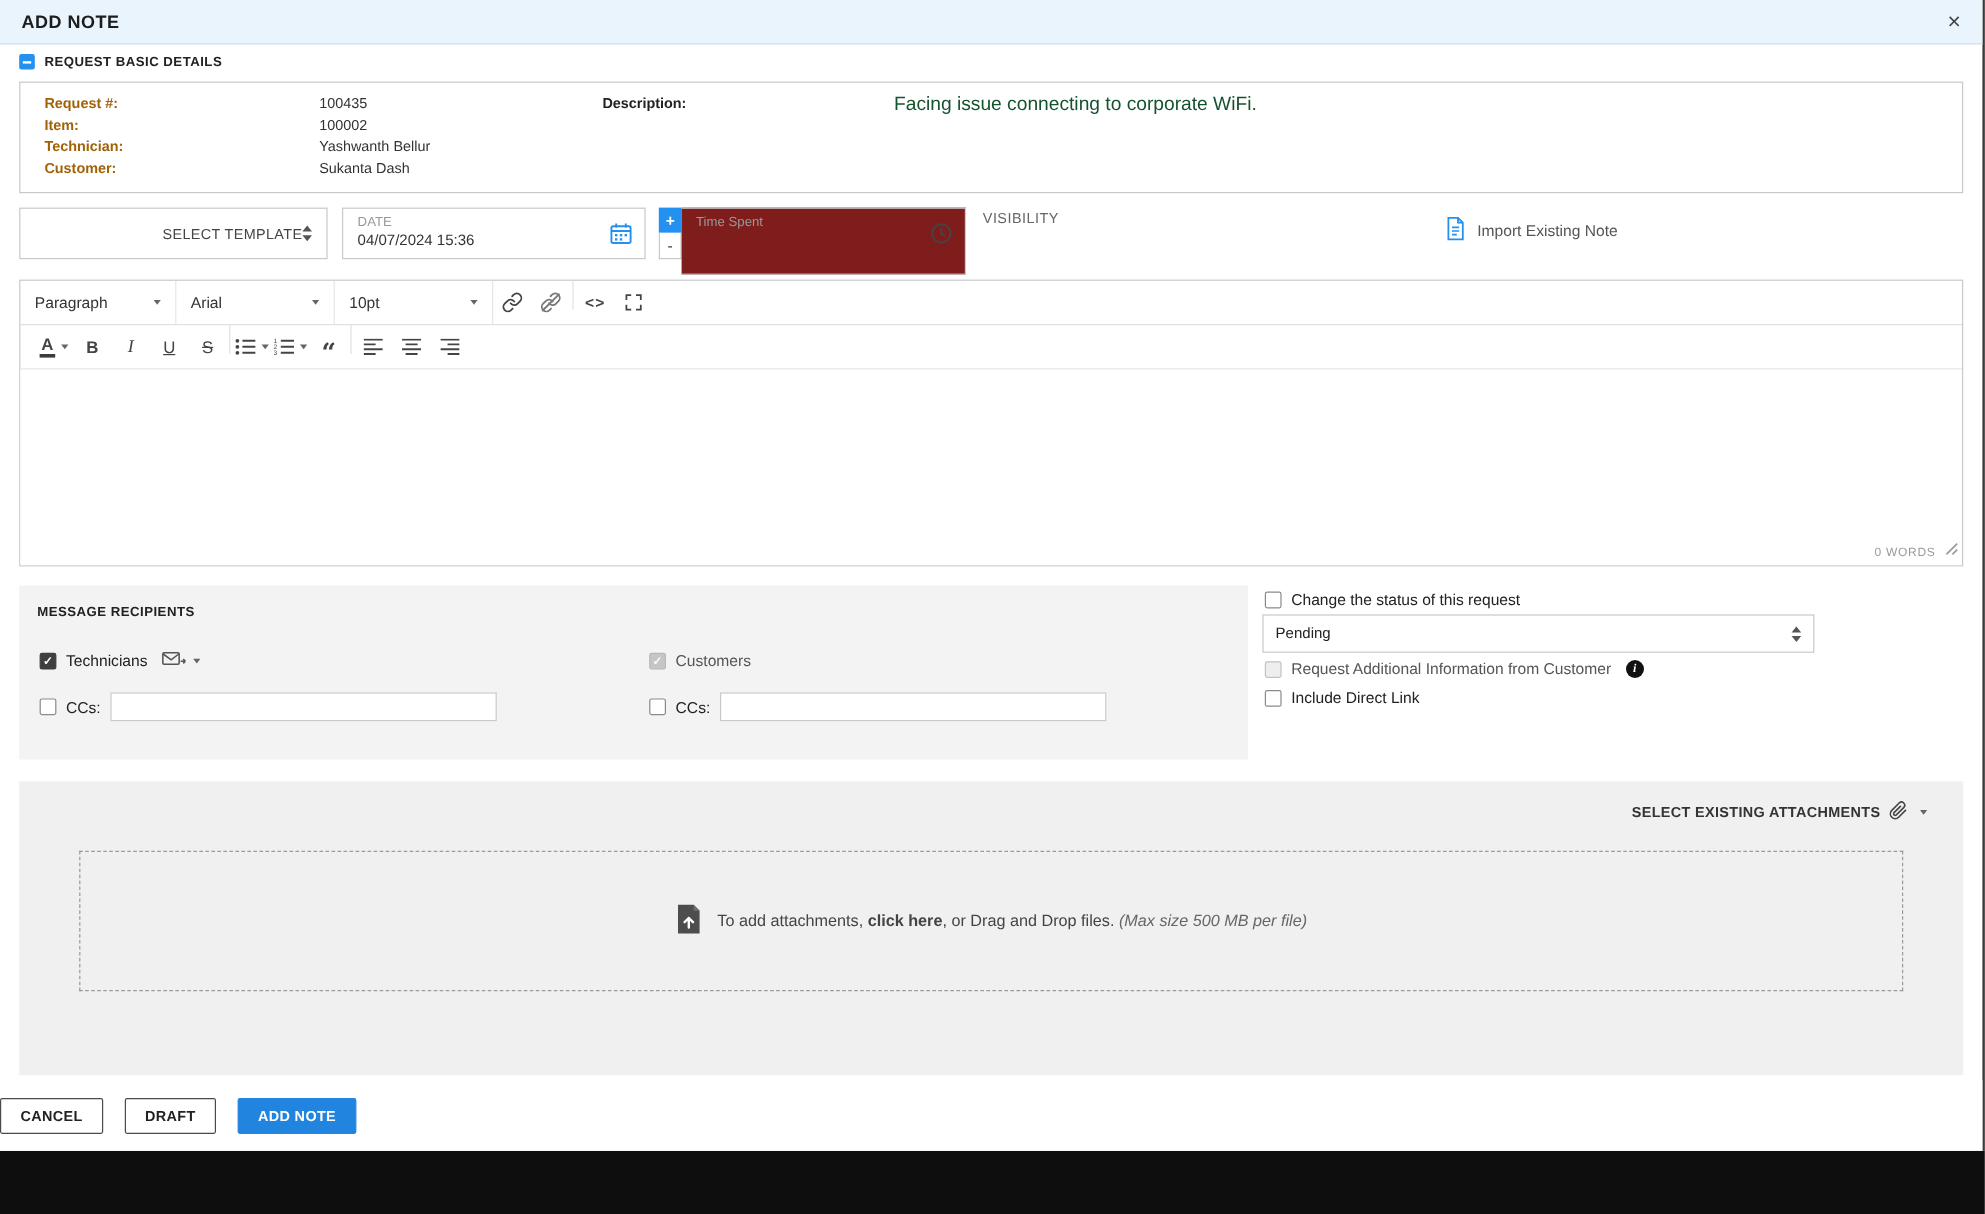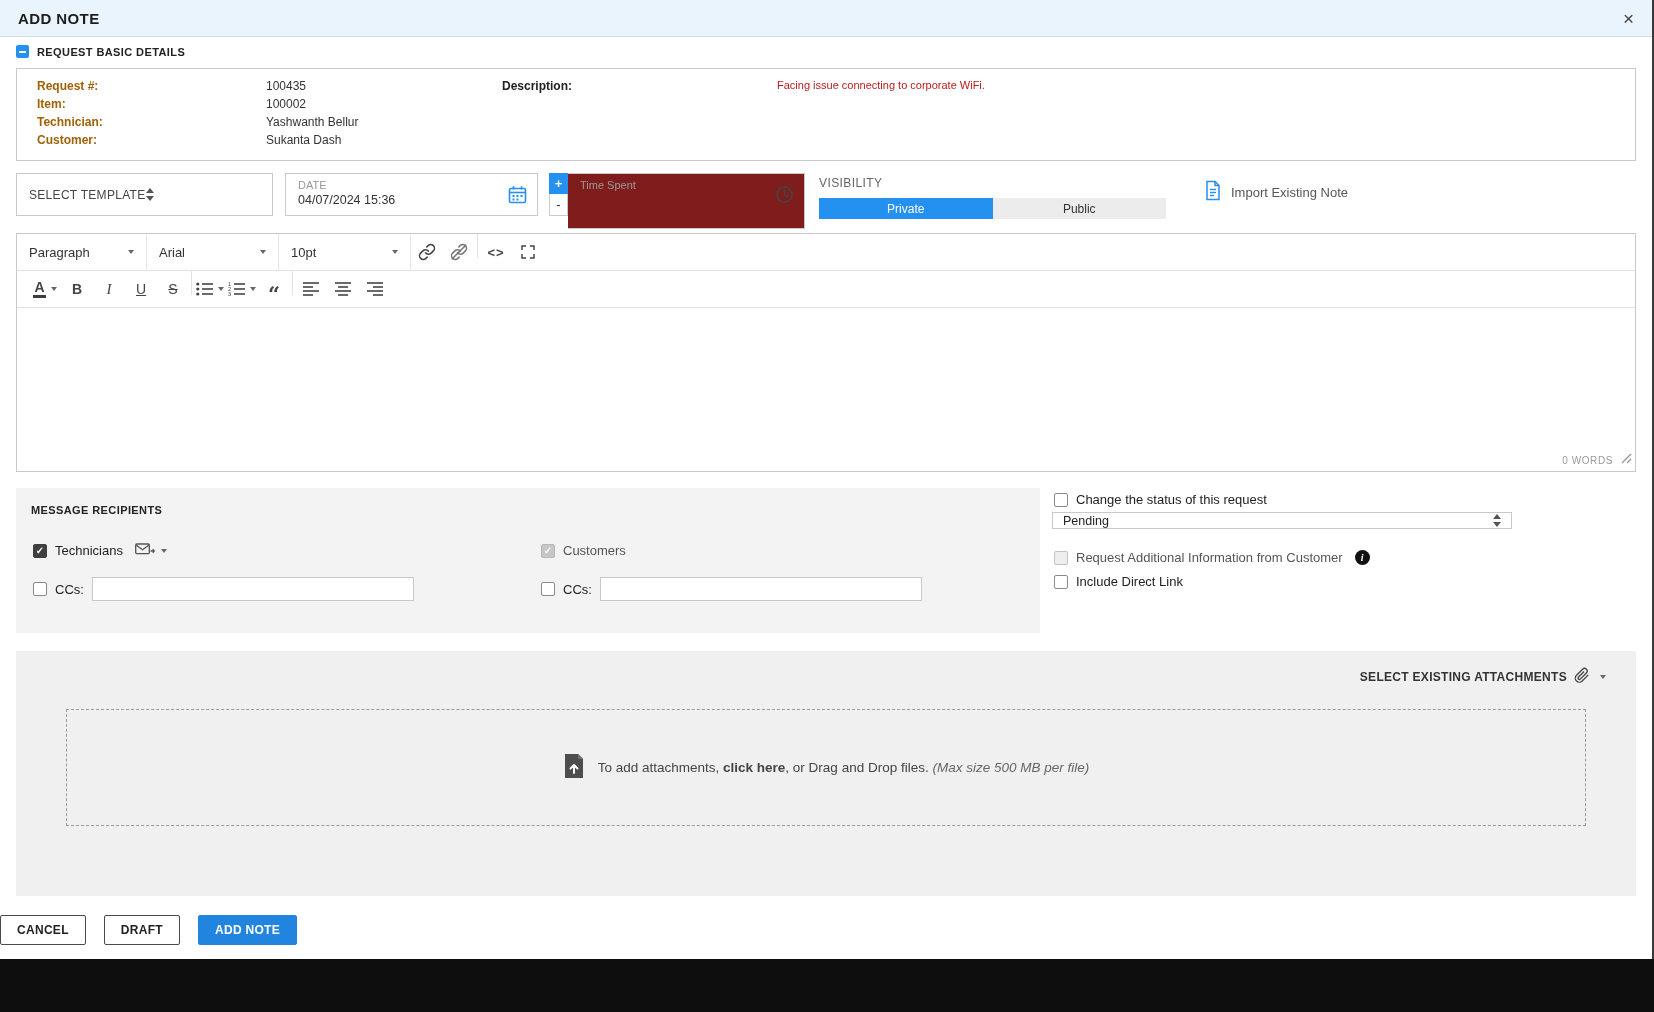--- a/index.html
+++ b/index.html
@@ -18,26 +18,26 @@
   .collapse-icon{width:13px;height:13px;background:#2490ef;border-radius:2px;display:inline-flex;align-items:center;justify-content:center;cursor:pointer}
   .collapse-icon::after{content:"";width:7px;height:2px;background:#fff}
   .section-title{font-size:11px;font-weight:bold;color:#222;letter-spacing:.4px}
 
   
   .details-box{position:relative;height:93px;border:1px solid #c9c9c9;margin:10px 16px 0;background:#fff}
   .drow{position:absolute;left:0;right:0;font-size:12px;line-height:14px}
   .dlabel{position:absolute;left:20px;font-weight:bold;color:#a16207}
   .dvalue{position:absolute;left:249px;color:#333}
   .desc-label{position:absolute;left:485px;top:10px;font-weight:bold;font-size:12px;color:#222}
-  .desc-value{position:absolute;left:760px;top:10px;font-size:11px;color:#b91c1c}
+  .desc-value{position:absolute;left:728px;top:10px;font-size:16px;color:#14532d}
 
   
   .controls{position:relative;margin:12px 16px 0;height:46px}
   .ctrl-box{position:absolute;top:0;border:1px solid #c9c9c9;background:#fff;height:43px}
-  .select-template{left:0;width:257px;display:flex;align-items:center;justify-content:flex-start;padding:0 12px;font-size:12px;color:#444;letter-spacing:.3px;cursor:pointer}
+  .select-template{left:0;width:257px;display:flex;align-items:center;justify-content:flex-end;padding:0 12px;font-size:12px;color:#444;letter-spacing:.3px;cursor:pointer}
   .date-box{left:269px;width:253px;padding:5px 12px;cursor:pointer}
   .float-label{font-size:11px;color:#999;display:block}
   .box-value{font-size:12.5px;color:#333;margin-top:2px;display:block}
   .corner-icon{position:absolute;right:10px;top:11px}
   .time-wrap{position:absolute;left:533px;top:0;display:flex}
   .pm-col{display:flex;flex-direction:column}
   .pm{width:19px;display:flex;align-items:center;justify-content:center;font-size:13px;cursor:pointer}
   .plus{height:21px;background:#2490ef;color:#fff;font-weight:bold}
   .minus{height:22px;background:#fff;border:1px solid #c9c9c9;border-top:none;color:#333}
   .time-box{position:relative;width:237px;height:56px;border:1px solid #c9c9c9;border-left:none;background:#7f1d1d;padding:5px 12px}
@@ -78,21 +78,21 @@
   .cb{width:14px;height:14px;border:1px solid #8a8a8a;background:#fff;border-radius:2px;display:inline-flex;align-items:center;justify-content:center;cursor:pointer;flex:0 0 auto}
   .cb.checked{background:#3f3f3f;border-color:#3f3f3f}
   .cb.checked::after{content:"✓";color:#fff;font-size:10px;font-weight:bold}
   .cb.dis{border-color:#c2c2c2;background:#eee;cursor:default}
   .cb.dis-checked{background:#c6c6c6;border-color:#b8b8b8;cursor:default}
   .cb.dis-checked::after{content:"✓";color:#fafafa;font-size:10px;font-weight:bold}
   .cc-input{width:322px;height:24px;border:1px solid #c9c9c9;background:#fff;font-size:12px;padding:0 6px;font-family:"Liberation Sans",sans-serif}
   .status-panel{margin-left:12px;position:relative;width:462px;height:145px;font-size:13px;color:#222}
   .sp-row{position:absolute;display:flex;align-items:center;gap:8px}
   .sp-row.muted{color:#555}
-  .status-select{position:absolute;left:0;top:24px;width:460px;height:17px;border:1px solid #c9c9c9;background:#fff;display:flex;align-items:center;justify-content:space-between;padding:0 10px;font-size:12.5px;color:#222;cursor:pointer}
+  .status-select{position:absolute;left:0;top:24px;width:460px;height:32px;border:1px solid #c9c9c9;background:#fff;display:flex;align-items:center;justify-content:space-between;padding:0 10px;font-size:12.5px;color:#222;cursor:pointer}
   .info{width:15px;height:15px;border-radius:50%;background:#111;color:#fff;font-size:10px;font-weight:bold;display:inline-flex;align-items:center;justify-content:center;font-family:"Liberation Serif",serif;font-style:italic;margin-left:4px}
 
   
   .attachments{margin:18px 16px 0;height:245px;background:#f0f0f0;position:relative}
   .att-head{position:absolute;right:30px;top:16px;display:flex;align-items:center;gap:7px;font-size:12px;font-weight:bold;color:#333;letter-spacing:.3px;cursor:pointer}
   .dropzone{position:absolute;left:50px;right:50px;top:58px;height:117px;border:1px dashed #9a9a9a;display:flex;align-items:center;justify-content:center;gap:13px;font-size:13.5px;color:#444;cursor:pointer}
   .dz-click{font-weight:bold}
   .dz-max{font-style:italic;color:#666}
 
   
@@ -178,24 +178,20 @@
           <svg width="19" height="19" viewBox="0 0 19 19">
               <circle cx="9.5" cy="9.5" r="7.6" fill="none" stroke="#444" stroke-width="1.6"></circle>
               <path d="M9.5 5.4v4.3l3 1.8" fill="none" stroke="#444" stroke-width="1.6" stroke-linecap="round"></path>
             </svg>
         </span>
       </div>
     </div>
 
     <div class="visibility">
       <span class="vis-label">VISIBILITY</span>
-      <div class="toggle">
-        <span class="toggle-opt active">Private</span>
-        <span class="toggle-opt">Public</span>
-      </div>
     </div>
 
     <div class="import-note">
       <span>
         <svg width="20" height="21" viewBox="0 0 20 21">
             <path d="M4 1.5h8l4 4V19.5H4z" fill="none" stroke="#2490ef" stroke-width="1.5"></path>
             <path d="M12 1.5v4h4" fill="none" stroke="#2490ef" stroke-width="1.5"></path>
             <line x1="7" y1="9.5" x2="13" y2="9.5" stroke="#2490ef" stroke-width="1.4"></line>
             <line x1="7" y1="12.5" x2="13" y2="12.5" stroke="#2490ef" stroke-width="1.4"></line>
             <line x1="7" y1="15.5" x2="11" y2="15.5" stroke="#2490ef" stroke-width="1.4"></line>

